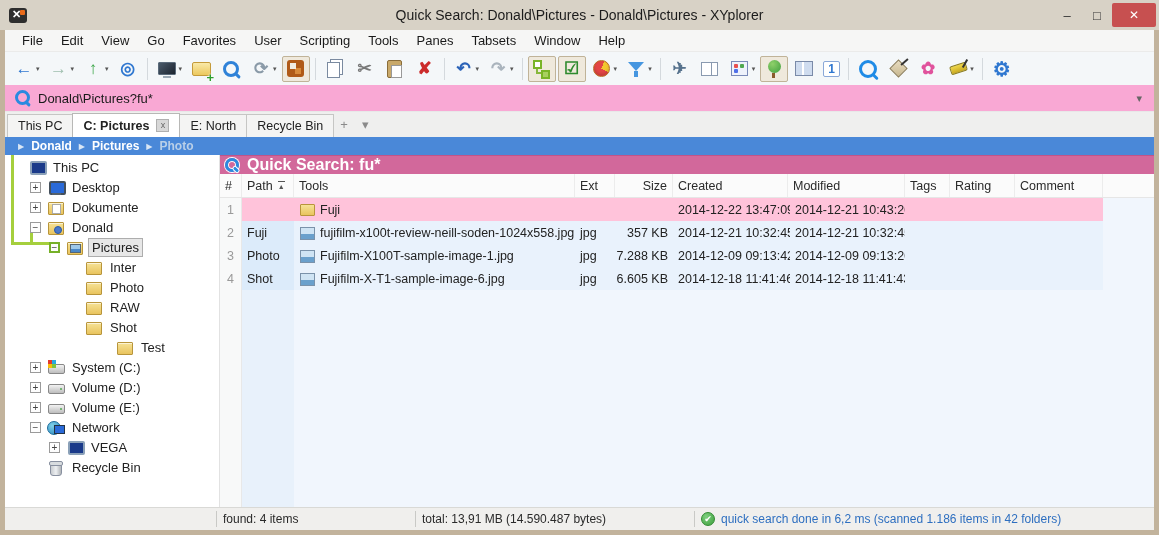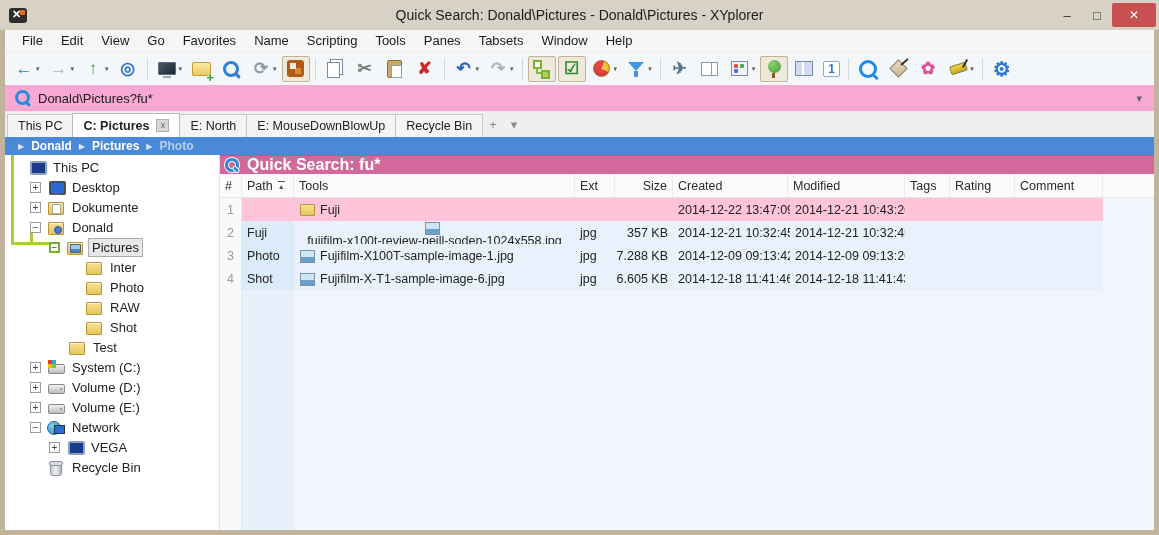--- a/index.html
+++ b/index.html
@@ -166,21 +166,21 @@
   </span>
 </div>
 
 <div class="frame">
   <div class="menubar">
       <span class="menu-item">File</span>
       <span class="menu-item">Edit</span>
       <span class="menu-item">View</span>
       <span class="menu-item">Go</span>
       <span class="menu-item">Favorites</span>
-      <span class="menu-item">Name</span>
+      <span class="menu-item">User</span>
       <span class="menu-item">Scripting</span>
       <span class="menu-item">Tools</span>
       <span class="menu-item">Panes</span>
       <span class="menu-item">Tabsets</span>
       <span class="menu-item">Window</span>
       <span class="menu-item">Help</span>
     </div>
   <div class="toolbar">
       <span class="tb-btn">
         <span class="tb-glyph" style="color: rgb(47, 119, 208);">←</span>
@@ -303,23 +303,20 @@
         <span class="tab-label">This PC</span>
       </div>
       <div class="tab active">
         <span class="tab-label">C: Pictures</span>
         <span class="tab-close">x</span>
       </div>
       <div class="tab">
         <span class="tab-label">E: North</span>
       </div>
       <div class="tab">
-        <span class="tab-label">E: MouseDownBlowUp</span>
-      </div>
-      <div class="tab">
         <span class="tab-label">Recycle Bin</span>
       </div>
       <span class="tab-extra">+</span>
       <span class="tab-extra">▾</span>
     </div>
 
   <div class="breadcrumb">
       <span class="bc-sep">▶</span>
       <span class="bc-item">Donald</span>
       <span class="bc-sep">▶</span>
@@ -371,21 +368,21 @@
         <div class="tree-row" style="padding-left: 63px;">
           <span class="exp-spacer"></span>
           <span class="ti ti-folder"></span>
           <span class="tree-label">RAW</span>
         </div>
         <div class="tree-row" style="padding-left: 63px;">
           <span class="exp-spacer"></span>
           <span class="ti ti-folder"></span>
           <span class="tree-label">Shot</span>
         </div>
-        <div class="tree-row" style="padding-left: 46px;">
+        <div class="tree-row" style="padding-left: 94px;">
           <span class="exp-spacer"></span>
           <span class="ti ti-folder"></span>
           <span class="tree-label">Test</span>
         </div>
         <div class="tree-row" style="padding-left: 25px;">
           <span class="expander">+</span>
           <span class="ti ti-drive-sys"></span>
           <span class="tree-label">System (C:)</span>
         </div>
         <div class="tree-row" style="padding-left: 25px;">
@@ -466,21 +463,21 @@
             <div class="cell c-modified pink" style="width: 117px;">2014-12-22 13:47:09</div>
             <div class="cell c-created pink" style="width: 115px;">2014-12-21 10:43:26</div>
             <div class="cell c-tags pink" style="width: 45px;"></div>
             <div class="cell c-rating pink" style="width: 65px;"></div>
             <div class="cell c-comment pink" style="width: 88px;"></div>
             <div class="cell fill"></div>
           </div>
           <div class="lrow">
             <div class="cell c-num" style="width: 22px;">2</div>
             <div class="cell c-path pathbg" style="width: 52px;">Fuji</div>
-            <div class="cell c-name rowbg" style="width: 281px; flex-direction: column;">
+            <div class="cell c-name rowbg" style="width: 281px;">
               <span class="fi fi-image"></span>
               <span class="name-text">fujifilm-x100t-review-neill-soden-1024x558.jpg</span>
             </div>
             <div class="cell c-ext rowbg" style="width: 40px;">jpg</div>
             <div class="cell c-size right rowbg" style="width: 58px;">357 KB</div>
             <div class="cell c-modified rowbg" style="width: 117px;">2014-12-21 10:32:45</div>
             <div class="cell c-created rowbg" style="width: 115px;">2014-12-21 10:32:45</div>
             <div class="cell c-tags rowbg" style="width: 45px;"></div>
             <div class="cell c-rating rowbg" style="width: 65px;"></div>
             <div class="cell c-comment rowbg" style="width: 88px;"></div>
@@ -520,13 +517,25 @@
           </div>
         </div>
       <div class="list-empty">
         <div class="le-num"></div>
         <div class="le-path"></div>
         <div class="le-rest"></div>
       </div>
     </div>
   </div>
 
+  <div class="statusbar">
+    <div class="st-spacer"></div>
+    <div class="st-div"></div>
+    <div class="st-sec st-found">found: 4 items</div>
+    <div class="st-div"></div>
+    <div class="st-sec st-total">total: 13,91 MB (14.590.487 bytes)</div>
+    <div class="st-div"></div>
+    <div class="st-sec st-search">
+      <span class="st-check">✔</span>
+      <span>quick search done in 6,2 ms (scanned 1.186 items in 42 folders)</span>
+    </div>
+  </div>
 </div>
 
 </body></html>

